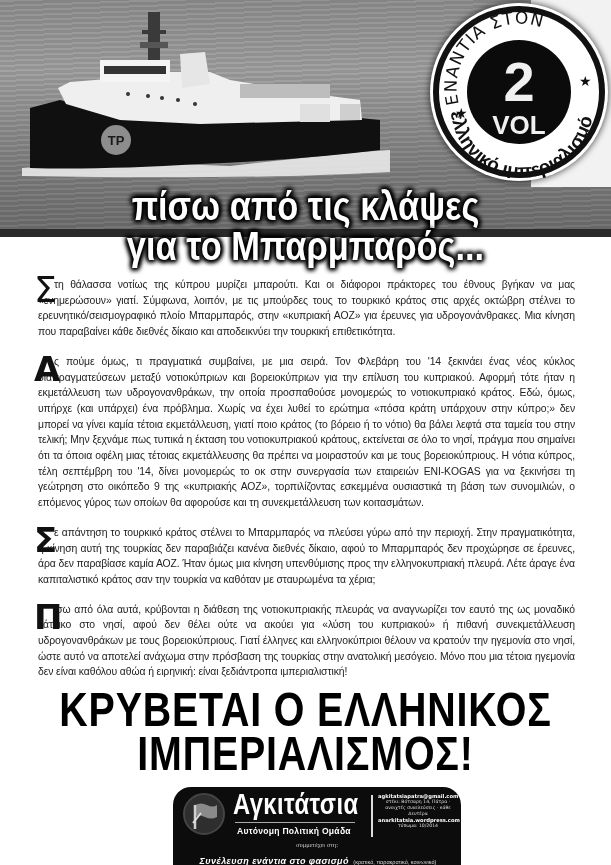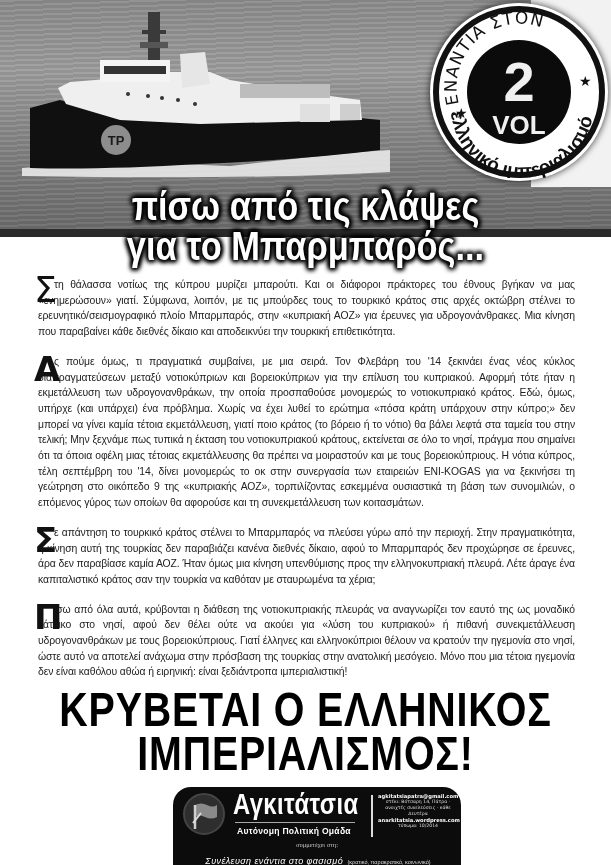--- a/index.html
+++ b/index.html
@@ -80,21 +80,21 @@
   }
   .footer .vdivider { position: absolute; left: 198px; top: 8px; width: 2px; height: 42px; background: #ddd; }
   .footer .contact { position: absolute; left: 205px; top: 6px; width: 80px; text-align: center; font-size: 4.6px; line-height: 6px; color: #ddd; }
   .footer .contact .email { font-size: 5.2px; color: #fff; font-weight: bold; }
   .footer .contact .blog { font-size: 5.2px; color: #fff; font-weight: bold; }
   .footer .participates { position: absolute; left: 0; top: 54px; width: 100%; text-align: center; font-size: 6.5px; color: #ccc; font-family: "Liberation Serif", serif; }
   .footer .assembly {
     position: absolute; left: 4px; top: 63px; width: 282px; text-align: center; white-space: nowrap;
     font-family: "Liberation Sans", sans-serif;
   }
-  .footer .assembly .main { font-size: 9px; font-weight: normal; font-style: italic; letter-spacing: 0.4px; }
+  .footer .assembly .main { font-size: 9px; font-weight: bold; font-style: italic; letter-spacing: 0.4px; }
   .footer .assembly .paren { font-size: 5.5px; color: #ddd; }
 </style>
 </head>
 <body>
 
 <div class="hero">
   <div class="white-right"></div>
   <svg class="ship" width="611" height="187" viewBox="0 0 611 187">
 
     <path d="M22 168 Q120 160 230 166 Q300 158 360 152 L390 150 L390 172 Q250 180 22 176 Z" fill="#e9e9e9" opacity="0.9"></path>

